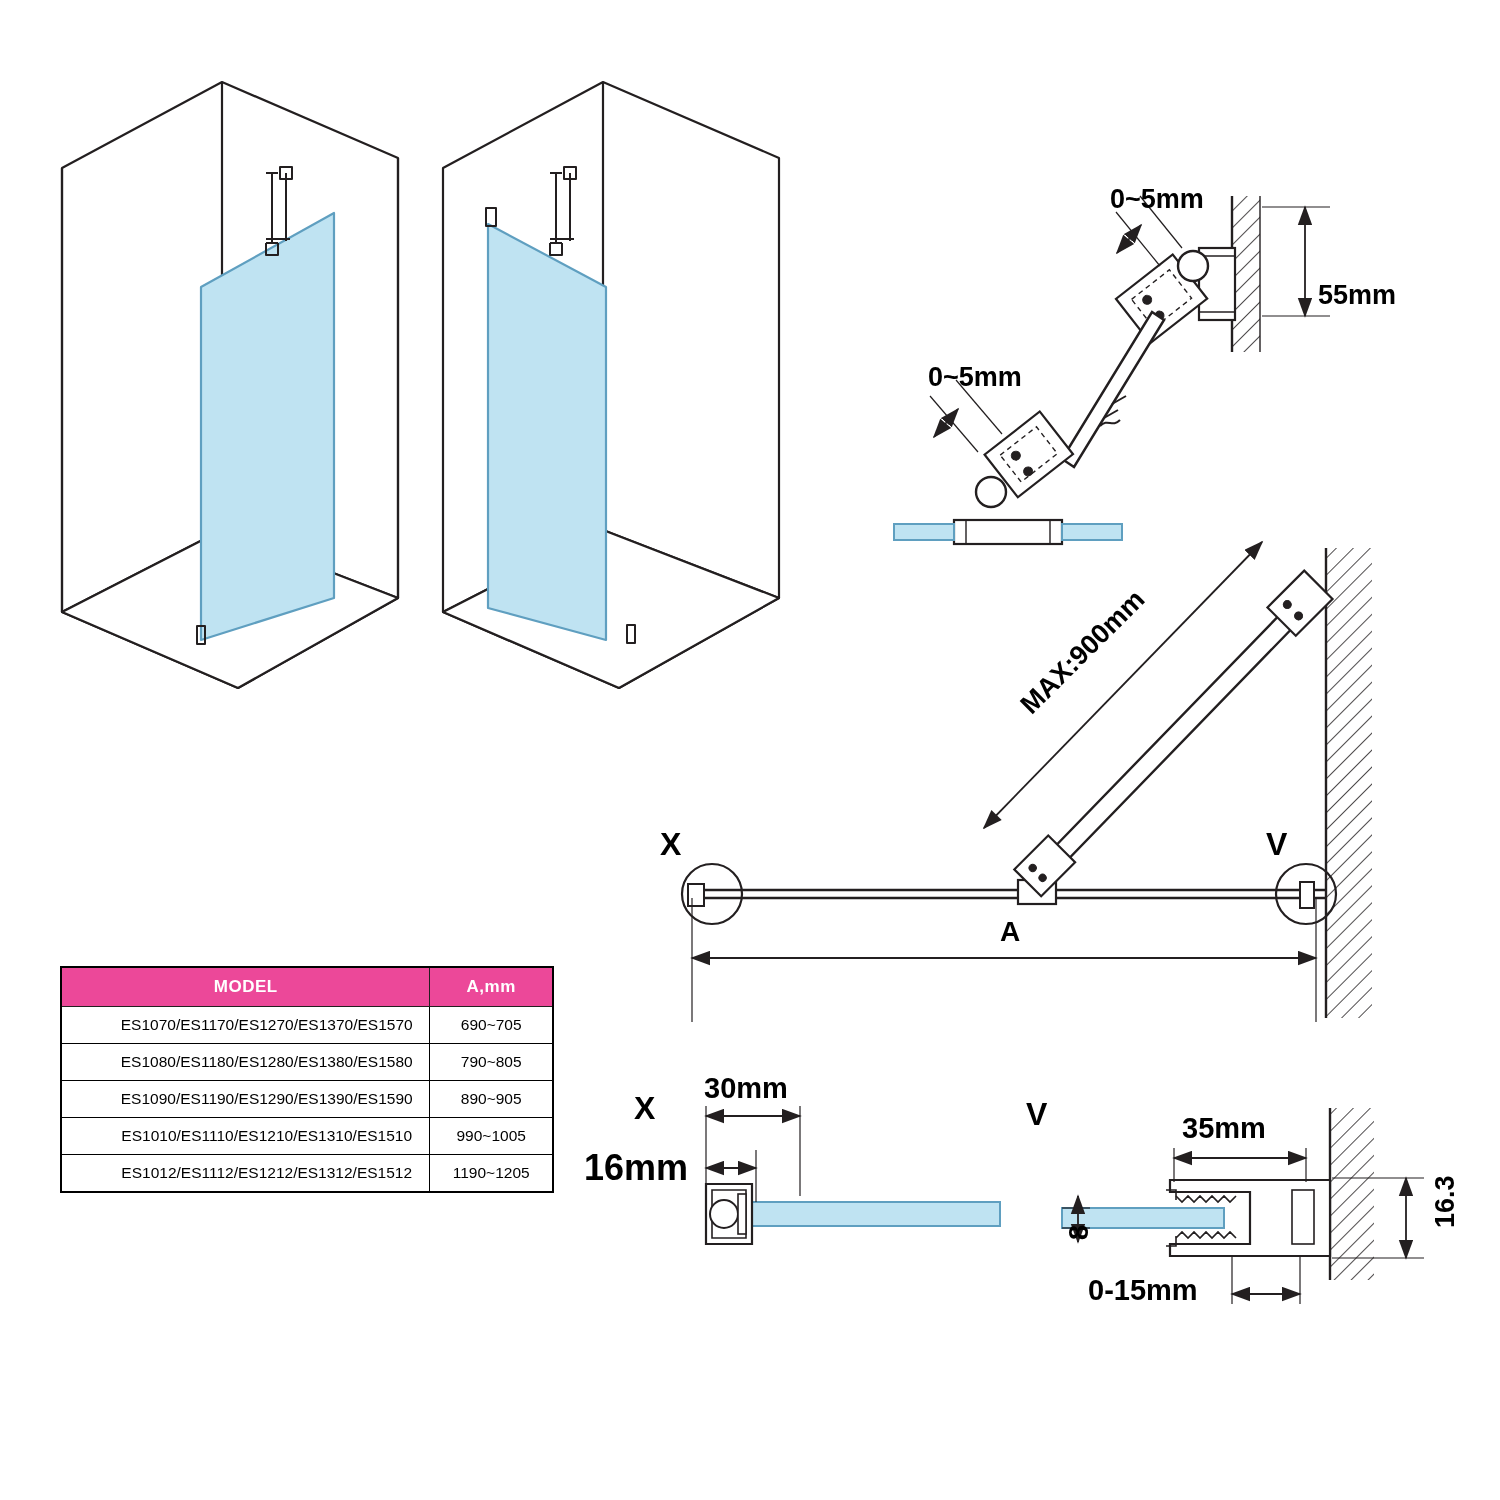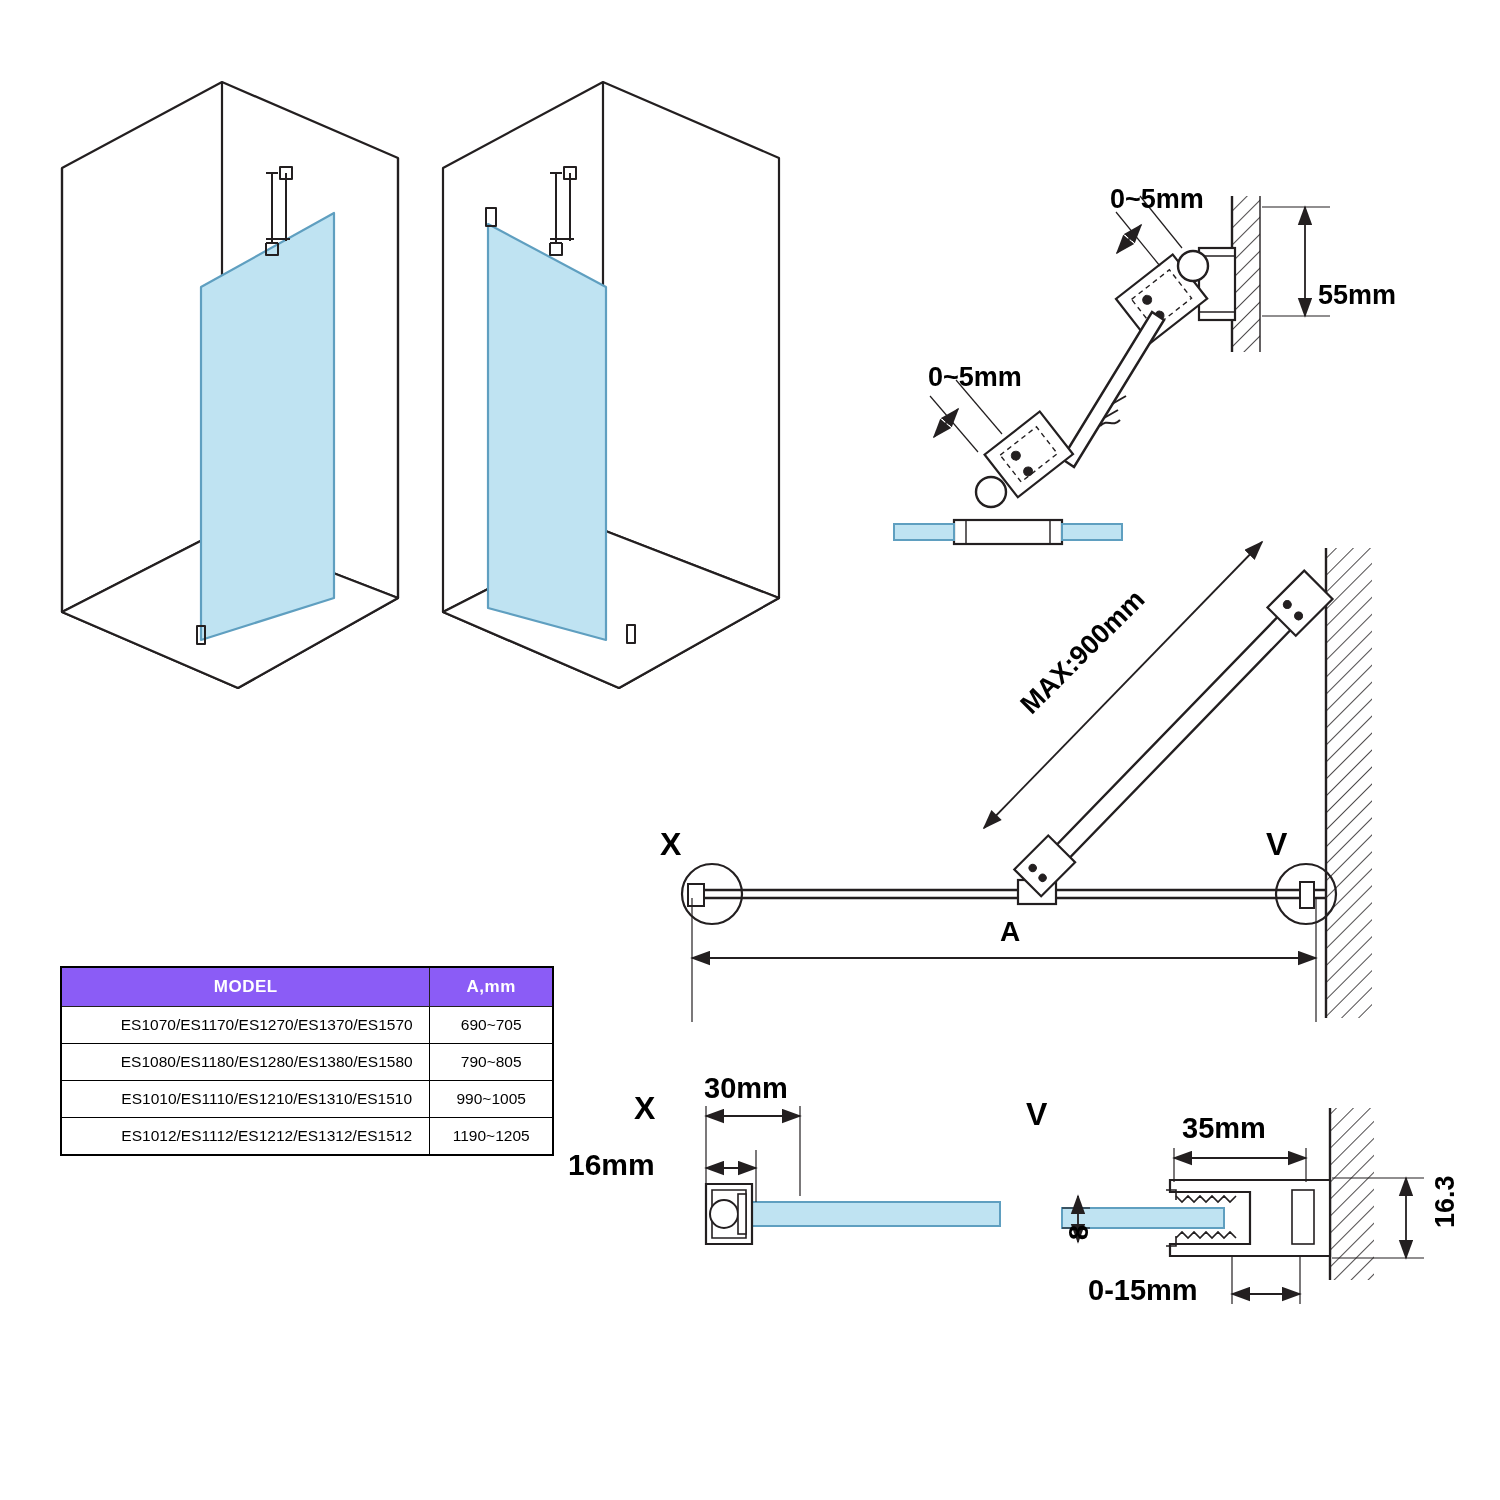--- a/index.html
+++ b/index.html
@@ -31,21 +31,21 @@
   .spec-table {
     position: absolute;
     left: 60px;
     top: 966px;
     width: 494px;
     border-collapse: collapse;
     border: 2px solid #000;
     background: #fff;
   }
   .spec-table th {
-    background: #8b5cf6;
+    background: #ec4899;
     color: #fff;
     font-size: 17px;
     font-weight: bold;
     padding: 9px 4px;
     border: 1px solid #231f20;
     letter-spacing: .5px;
   }
   .spec-table td {
     border: 1.5px solid #000;
     font-size: 15.5px;
@@ -293,21 +293,21 @@
   <div class="lbl" style="left:660px; top:828px; font-size:32px;">X</div>
 
   <div class="lbl" style="left:1266px; top:828px; font-size:32px;">V</div>
 
   <div class="lbl" style="left:634px; top:1092px; font-size:32px;">X</div>
 
   <div class="lbl" style="left:1026px; top:1098px; font-size:32px;">V</div>
 
   <div class="lbl" style="left:704px; top:1074px; font-size:29px;">30mm</div>
 
-  <div class="lbl" style="left:568px; top:1150px; font-size:30px;">16mm</div>
+  <div class="lbl" style="left:584px; top:1150px; font-size:36px;">16mm</div>
 
   <div class="lbl" style="left:1182px; top:1114px; font-size:29px;">35mm</div>
 
   <div class="lbl" style="left:1066px; top:1240px; font-size:27px; transform: rotate(-90deg); transform-origin: left top;">8</div>
 
   <div class="lbl" style="left:1432px; top:1228px; font-size:27px; transform: rotate(-90deg); transform-origin: left top;">16.3</div>
 
   <div class="lbl" style="left:1088px; top:1276px; font-size:29px;">0-15mm</div>
 
   <table class="spec-table">
@@ -320,20 +320,24 @@
     <tbody id="table-body">
         <tr>
           <td class="model">ES1070/ES1170/ES1270/ES1370/ES1570</td>
           <td class="dim">690~705</td>
         </tr>
         <tr>
           <td class="model">ES1080/ES1180/ES1280/ES1380/ES1580</td>
           <td class="dim">790~805</td>
         </tr>
         <tr>
+          <td class="model">ES1090/ES1190/ES1290/ES1390/ES1590</td>
+          <td class="dim">890~905</td>
+        </tr>
+        <tr>
           <td class="model">ES1010/ES1110/ES1210/ES1310/ES1510</td>
           <td class="dim">990~1005</td>
         </tr>
         <tr>
           <td class="model">ES1012/ES1112/ES1212/ES1312/ES1512</td>
           <td class="dim">1190~1205</td>
         </tr>
       </tbody>
   </table>
 

